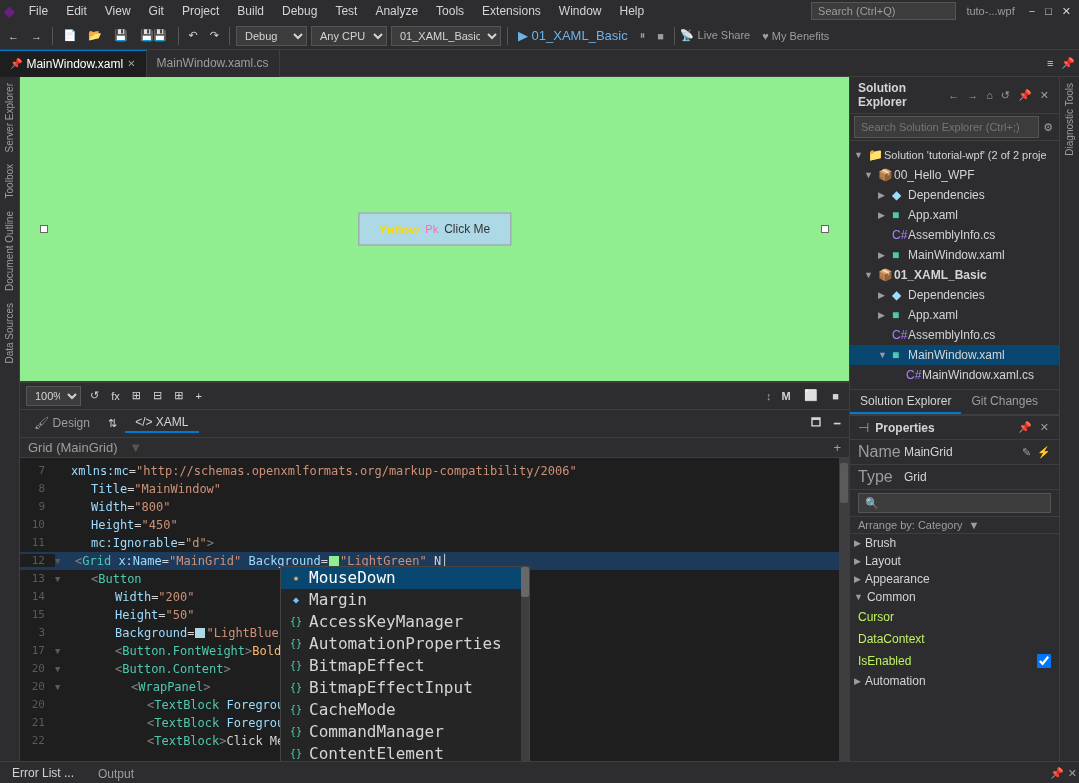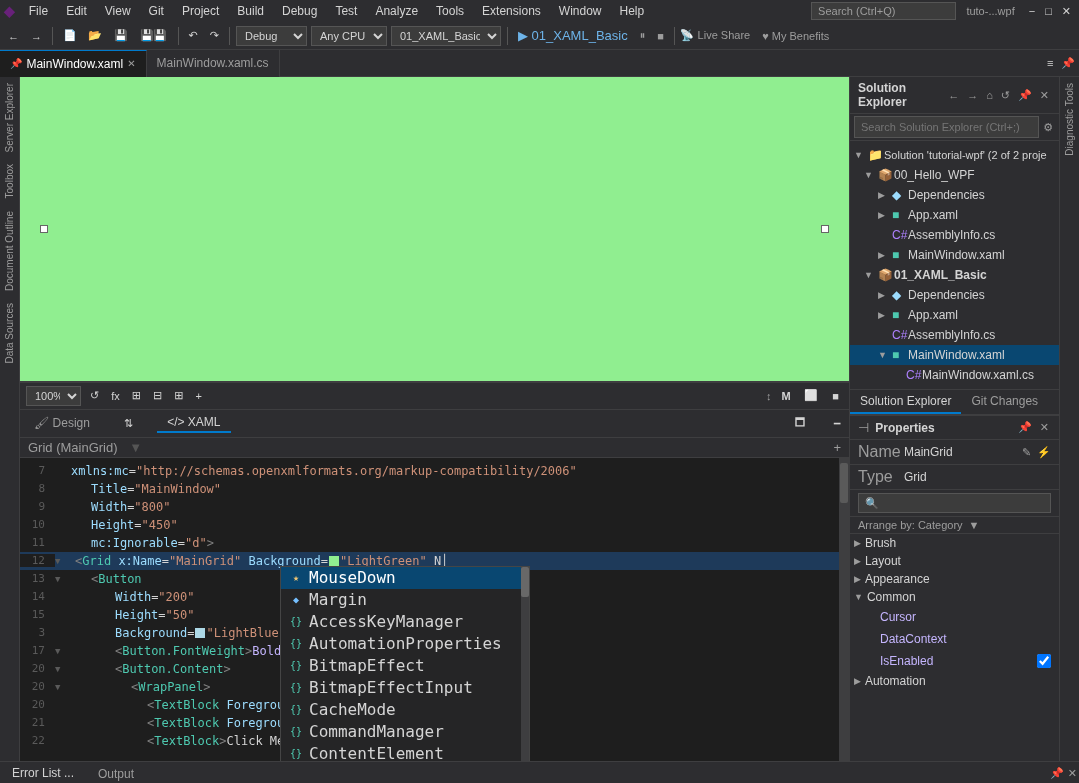--- a/index.html
+++ b/index.html
@@ -46,21 +46,21 @@
     .handle { position: absolute; width: 8px; height: 8px; background: #fff; border: 1px solid #666; }
     .handle.left { left: 20px; top: 50%; transform: translateY(-50%); }
     .handle.right { right: 20px; top: 50%; transform: translateY(-50%); }
 
     
     .zoom-bar { display: flex; align-items: center; background: #2d2d30; height: 28px; padding: 0 6px; gap: 6px; border-bottom: 1px solid #3e3e40; border-top: 1px solid #3e3e40; }
     .zoom-dropdown { background: #3c3c3c; border: 1px solid #555; color: #d4d4d4; font-size: 11px; padding: 1px 4px; height: 20px; width: 55px; }
     .zoom-btn { background: none; border: none; color: #d4d4d4; cursor: pointer; font-size: 11px; padding: 1px 3px; }
 
     
-    .editor-tabs { display: flex; align-items: center; background: #2d2d30; height: 28px; border-bottom: 1px solid #3e3e40; padding: 0 4px; gap: 20px; }
+    .editor-tabs { display: flex; align-items: center; background: #2d2d30; height: 28px; border-bottom: 1px solid #3e3e40; padding: 0 4px; gap: 4px; }
     .editor-tab { padding: 2px 10px; cursor: pointer; font-size: 12px; color: #9d9d9d; }
     .editor-tab.active { color: #d4d4d4; border-bottom: 2px solid #007acc; }
 
     
     .grid-label { background: #2d2d30; padding: 2px 8px; font-size: 13px; color: #9d9d9d; border-bottom: 1px solid #3e3e40; }
 
     
     .code-editor { flex: 1; background: #1e1e1e; overflow: hidden; position: relative; font-family: 'Consolas', monospace; font-size: 12px; }
     .code-lines { padding: 4px 0; }
     .code-line { display: flex; height: 18px; align-items: center; padding: 0 0; }
@@ -121,21 +121,21 @@
     .props-value { font-size: 12px; color: #d4d4d4; flex: 1; }
     .props-edit-btn { background: none; border: none; color: #9d9d9d; cursor: pointer; font-size: 11px; }
     .props-search { padding: 3px 8px; border-bottom: 1px solid #3e3e40; }
     .props-search-input { background: #3c3c3c; border: 1px solid #555; color: #d4d4d4; font-size: 11px; padding: 2px 6px; width: 100%; height: 20px; }
     .props-arrange { display: flex; align-items: center; padding: 2px 8px; gap: 4px; font-size: 11px; color: #9d9d9d; border-bottom: 1px solid #3e3e40; }
     .props-section { }
     .props-section-header { display: flex; align-items: center; padding: 2px 4px; cursor: pointer; }
     .props-section-arrow { font-size: 9px; color: #9d9d9d; margin-right: 4px; }
     .props-section-title { font-size: 12px; color: #d4d4d4; }
     .props-row { display: flex; align-items: center; padding: 2px 8px; height: 22px; }
-    .props-row-label { font-size: 12px; color: #c4b5fd; flex: 1; margin-left: 22px; }
+    .props-row-label { font-size: 12px; color: #bef264; flex: 1; }
     .props-row-value { font-size: 12px; color: #9d9d9d; width: 80px; }
     .props-checkbox { width: 14px; height: 14px; }
 
     
     .editor-scrollbar { position: absolute; right: 0; top: 0; width: 10px; height: 100%; background: #3e3e40; }
     .scroll-thumb { position: absolute; width: 8px; left: 1px; top: 5px; height: 40px; background: #5a5a5a; border-radius: 2px; }
 
     
     .bottom-panel { height: 60px; background: #1e1e1e; border-top: 1px solid #3e3e40; }
     .bottom-tabs { display: flex; background: #2d2d30; height: 24px; border-bottom: 1px solid #3e3e40; align-items: center; }
@@ -224,20 +224,25 @@
     <span class="sidebar-label">Document Outline</span>
     <span class="sidebar-label">Data Sources</span>
   </div>
 
   <div class="editor-area">
 
     <div class="design-canvas" style="height: 270px;">
       <div class="canvas-inner">
         <div class="handle left"></div>
         <div class="handle right"></div>
+        <div class="canvas-button">
+          <span class="btn-yellow-text">Yellow</span>
+          <span class="btn-pink-text">Pk</span>
+          <span class="btn-normal-text">Click Me</span>
+        </div>
       </div>
     </div>
 
     <div class="zoom-bar">
       <select class="zoom-dropdown">
         <option>100%</option>
         <option>50%</option>
         <option>200%</option>
       </select>
       <button class="zoom-btn">↺</button>
@@ -332,21 +337,21 @@
 
         <div class="code-line">
           <span class="line-num">3</span>
           <span class="code-collapse"></span>
           <span class="line-content" style="padding-left:48px;"><span class="xml-attr">Background</span><span class="xml-eq">=</span><span style="display:inline-block;width:10px;height:10px;background:#add8e6;vertical-align:middle;margin:0 1px;"></span><span class="xml-val">"LightBlue"</span><span class="xml-bracket">&gt;</span></span>
         </div>
 
         <div class="code-line">
           <span class="line-num">17</span>
           <span class="code-collapse">▼</span>
-          <span class="line-content" style="padding-left:48px;"><span class="xml-bracket">&lt;</span><span class="xml-tag">Button.FontWeight</span><span class="xml-bracket">&gt;</span><span style="color:#c4b5fd;">Bold</span><span class="xml-bracket">&lt;/</span><span class="xml-tag">Button.FontWeight</span><span class="xml-bracket">&gt;</span></span>
+          <span class="line-content" style="padding-left:48px;"><span class="xml-bracket">&lt;</span><span class="xml-tag">Button.FontWeight</span><span class="xml-bracket">&gt;</span><span style="color:#fdba74;">Bold</span><span class="xml-bracket">&lt;/</span><span class="xml-tag">Button.FontWeight</span><span class="xml-bracket">&gt;</span></span>
         </div>
 
         <div class="code-line">
           <span class="line-num">20</span>
           <span class="code-collapse">▼</span>
           <span class="line-content" style="padding-left:48px;"><span class="xml-bracket">&lt;</span><span class="xml-tag">Button.Content</span><span class="xml-bracket">&gt;</span></span>
         </div>
 
         <div class="code-line">
           <span class="line-num">20</span>

